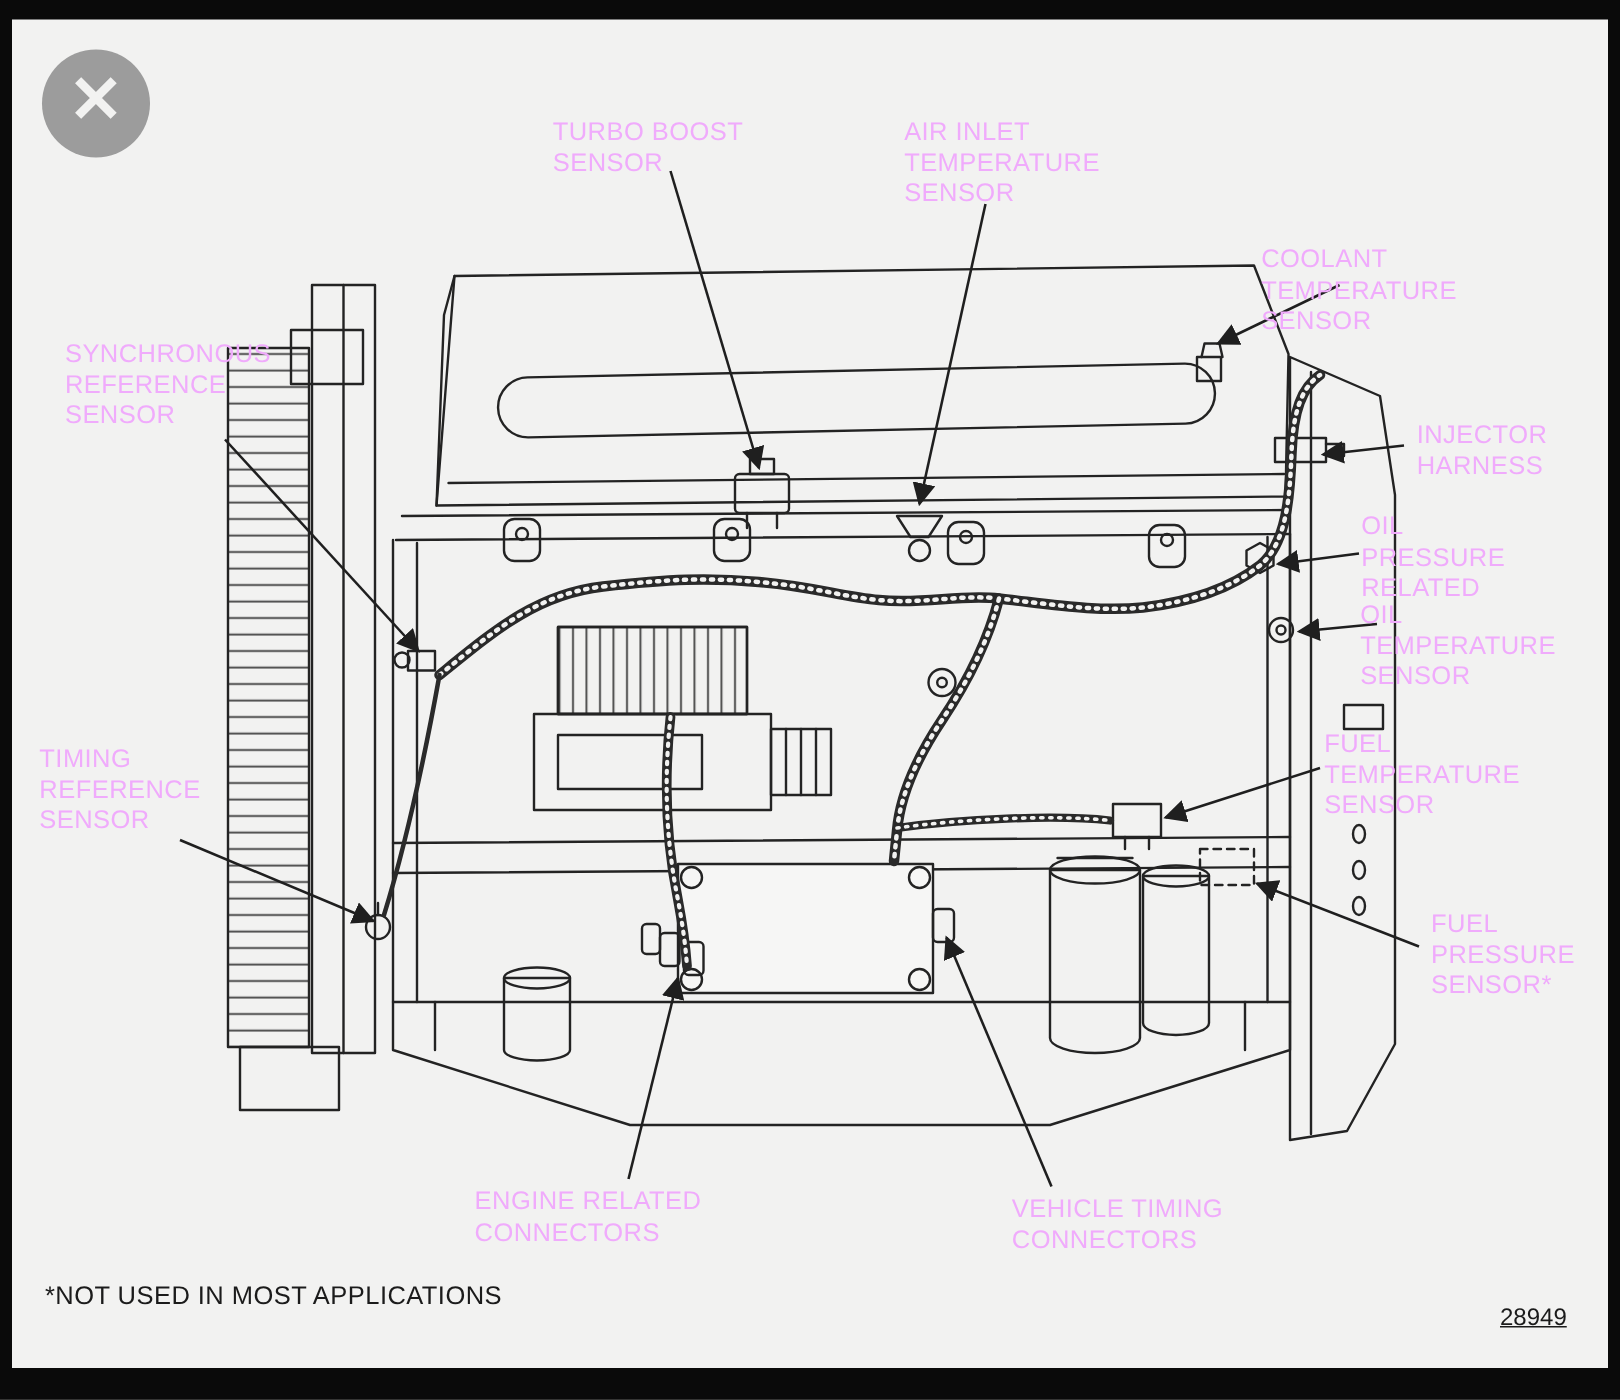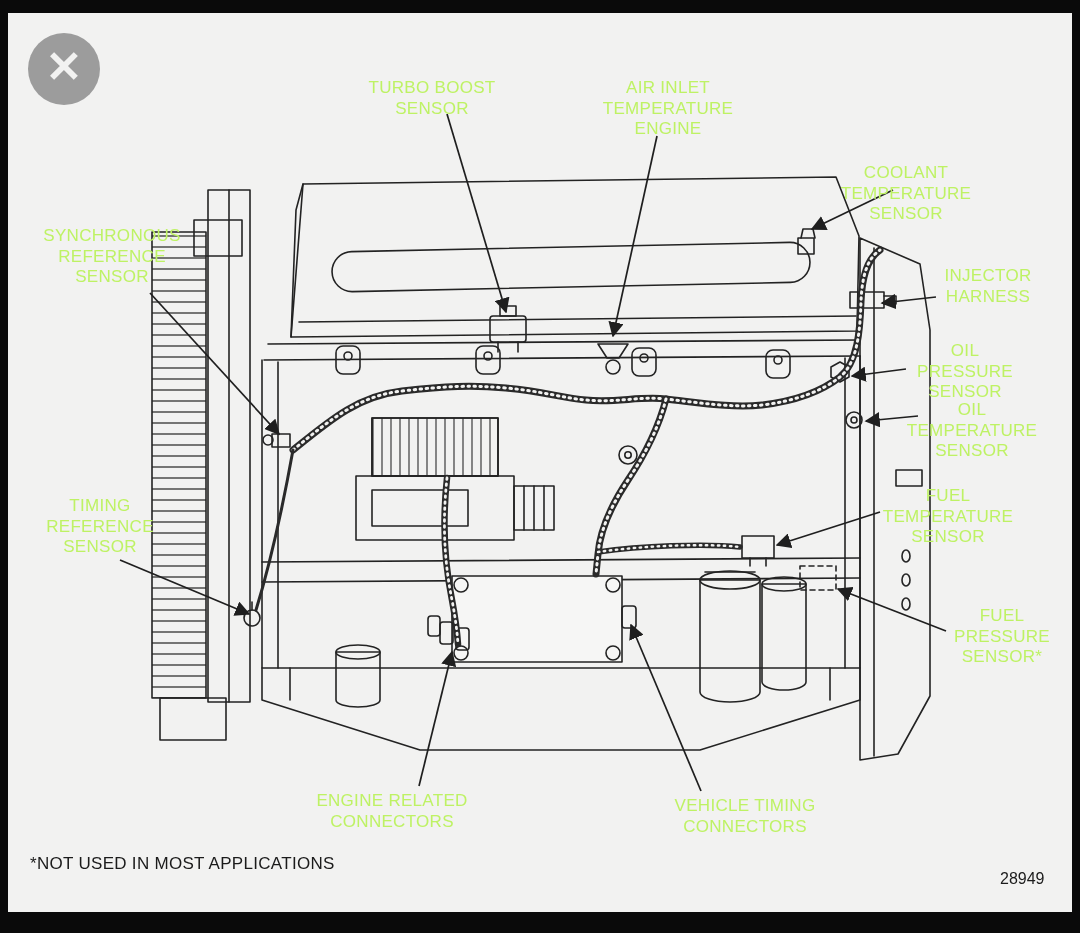--- a/index.html
+++ b/index.html
@@ -1,24 +1,24 @@
 <!DOCTYPE html>
 <html><head>
 <meta charset="utf-8">
 <style>
   html,body{margin:0;padding:0;background:#0a0a0a;}
   #page{position:relative;width:1080px;height:933px;background:#0a0a0a;overflow:hidden;
         font-family:"Liberation Sans",sans-serif;}
   #paper{position:absolute;left:8px;top:13px;right:8px;bottom:21px;background:#f2f2f1;}
   #overlay{position:absolute;left:0;top:0;width:1080px;height:933px;}
-  .lbl{position:absolute;transform:translateX(-50%);text-align:center;
-       font-size:17px;line-height:1.22;letter-spacing:.3px;color:#bef264;
+  .lbl{position:absolute;transform:translateX(-50%);text-align:left;
+       font-size:17px;line-height:1.22;letter-spacing:.3px;color:#f0abfc;
        white-space:pre-line;user-select:none;}
   .note{position:absolute;font-size:17px;letter-spacing:.3px;color:#1b1b1b;white-space:pre-line;}
-  .fig{position:absolute;font-size:16px;color:#1b1b1b;}
+  .fig{position:absolute;font-size:16px;color:#1b1b1b;text-decoration:underline;}
   .close{position:absolute;left:28px;top:33px;width:72px;height:72px;border-radius:50%;
          background:#9c9c9c;display:flex;align-items:center;justify-content:center;
          cursor:pointer;z-index:5;}
   .close span{color:#f2f2f1;font-size:44px;font-weight:bold;line-height:1;
               transform:translateY(-2px);}
 </style>
 </head>
 <body>
 
 <div id="page">
@@ -164,35 +164,35 @@
       <line x1="946" y1="631" x2="838" y2="589" marker-end="url(#ah)"></line>
       <line x1="419" y1="786" x2="452" y2="652" marker-end="url(#ah)"></line>
       <line x1="701" y1="791" x2="631" y2="625" marker-end="url(#ah)"></line>
     </g>
   </svg>
 
   <div class="lbl" style="left:432px;top:78px">TURBO BOOST
 SENSOR</div>
   <div class="lbl" style="left:668px;top:78px">AIR INLET
 TEMPERATURE
-ENGINE</div>
+SENSOR</div>
   <div class="lbl" style="left:906px;top:163px">COOLANT
 TEMPERATURE
 SENSOR</div>
-  <div class="lbl" style="left:988px;top:266px">INJECTOR
+  <div class="lbl" style="left:988px;top:280px">INJECTOR
 HARNESS</div>
   <div class="lbl" style="left:965px;top:341px">OIL PRESSURE
-SENSOR</div>
+RELATED</div>
   <div class="lbl" style="left:972px;top:400px">OIL
 TEMPERATURE
 SENSOR</div>
   <div class="lbl" style="left:112px;top:226px">SYNCHRONOUS
 REFERENCE
 SENSOR</div>
-  <div class="lbl" style="left:100px;top:496px">TIMING
+  <div class="lbl" style="left:80px;top:496px">TIMING
 REFERENCE
 SENSOR</div>
   <div class="lbl" style="left:948px;top:486px">FUEL
 TEMPERATURE
 SENSOR</div>
   <div class="lbl" style="left:1002px;top:606px">FUEL
 PRESSURE
 SENSOR*</div>
   <div class="lbl" style="left:392px;top:791px">ENGINE RELATED
 CONNECTORS</div>

